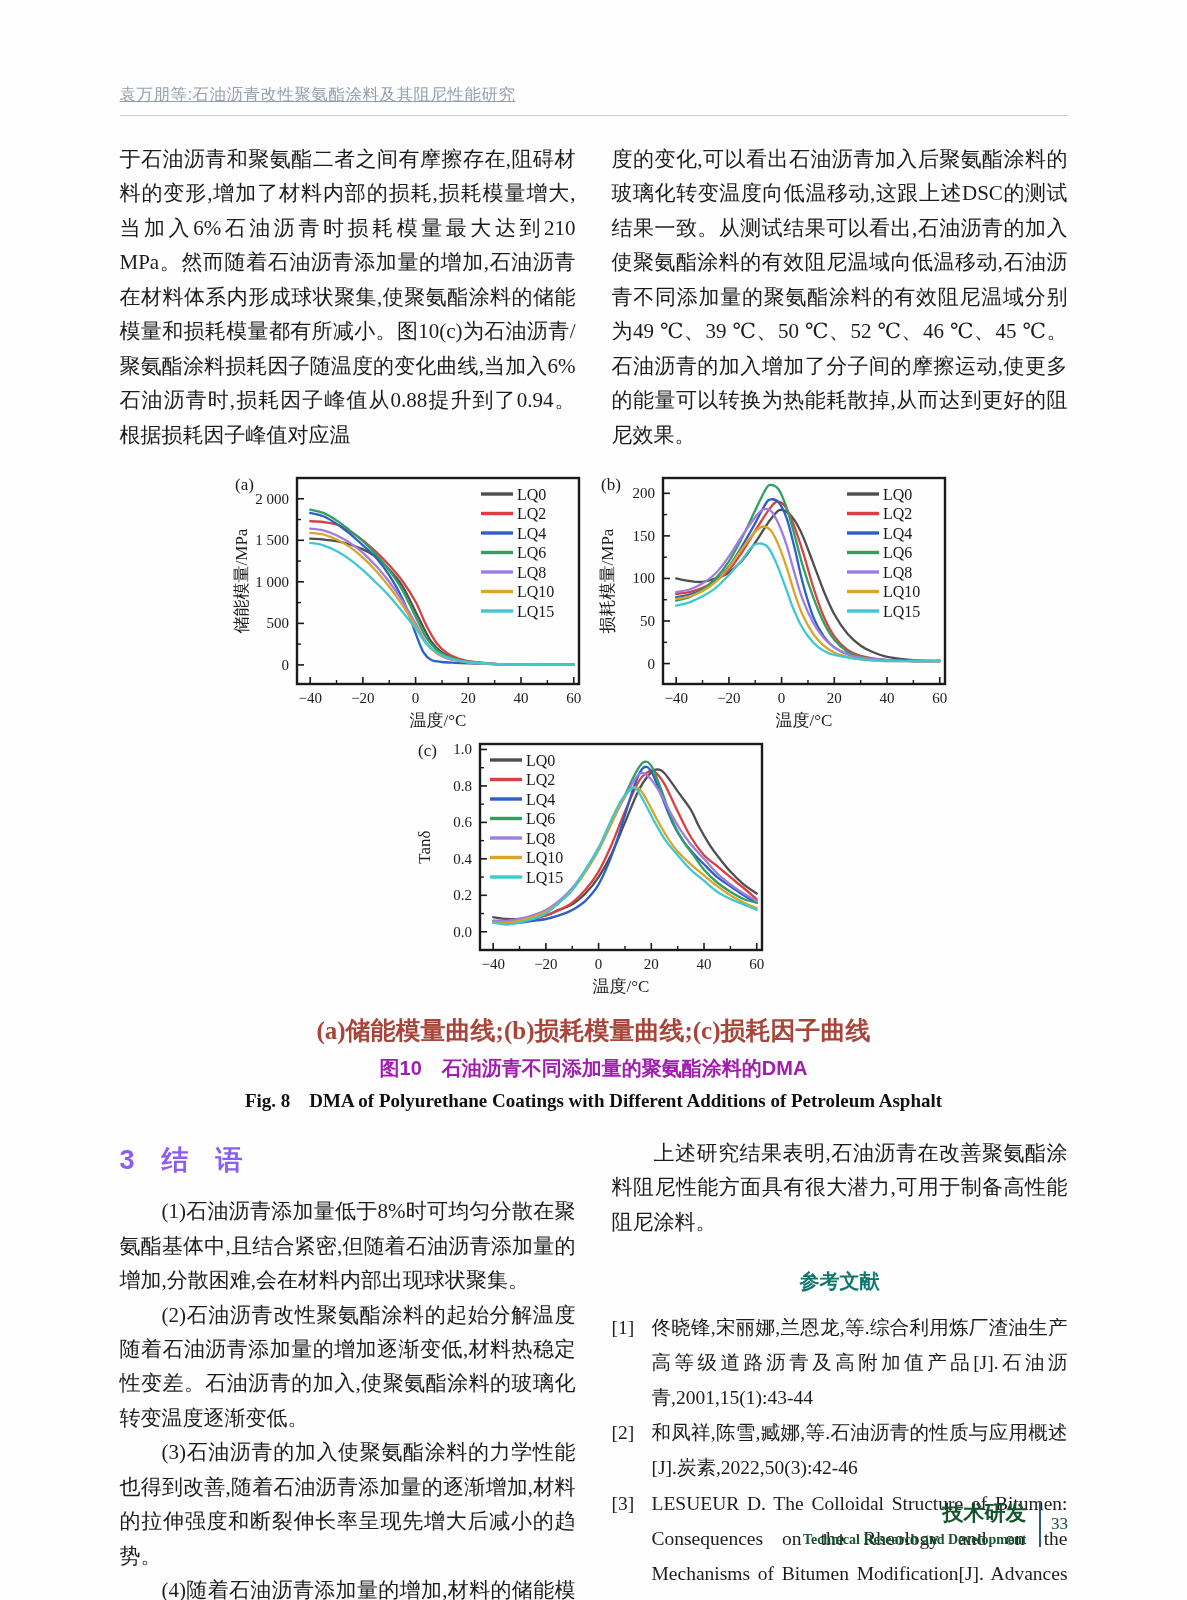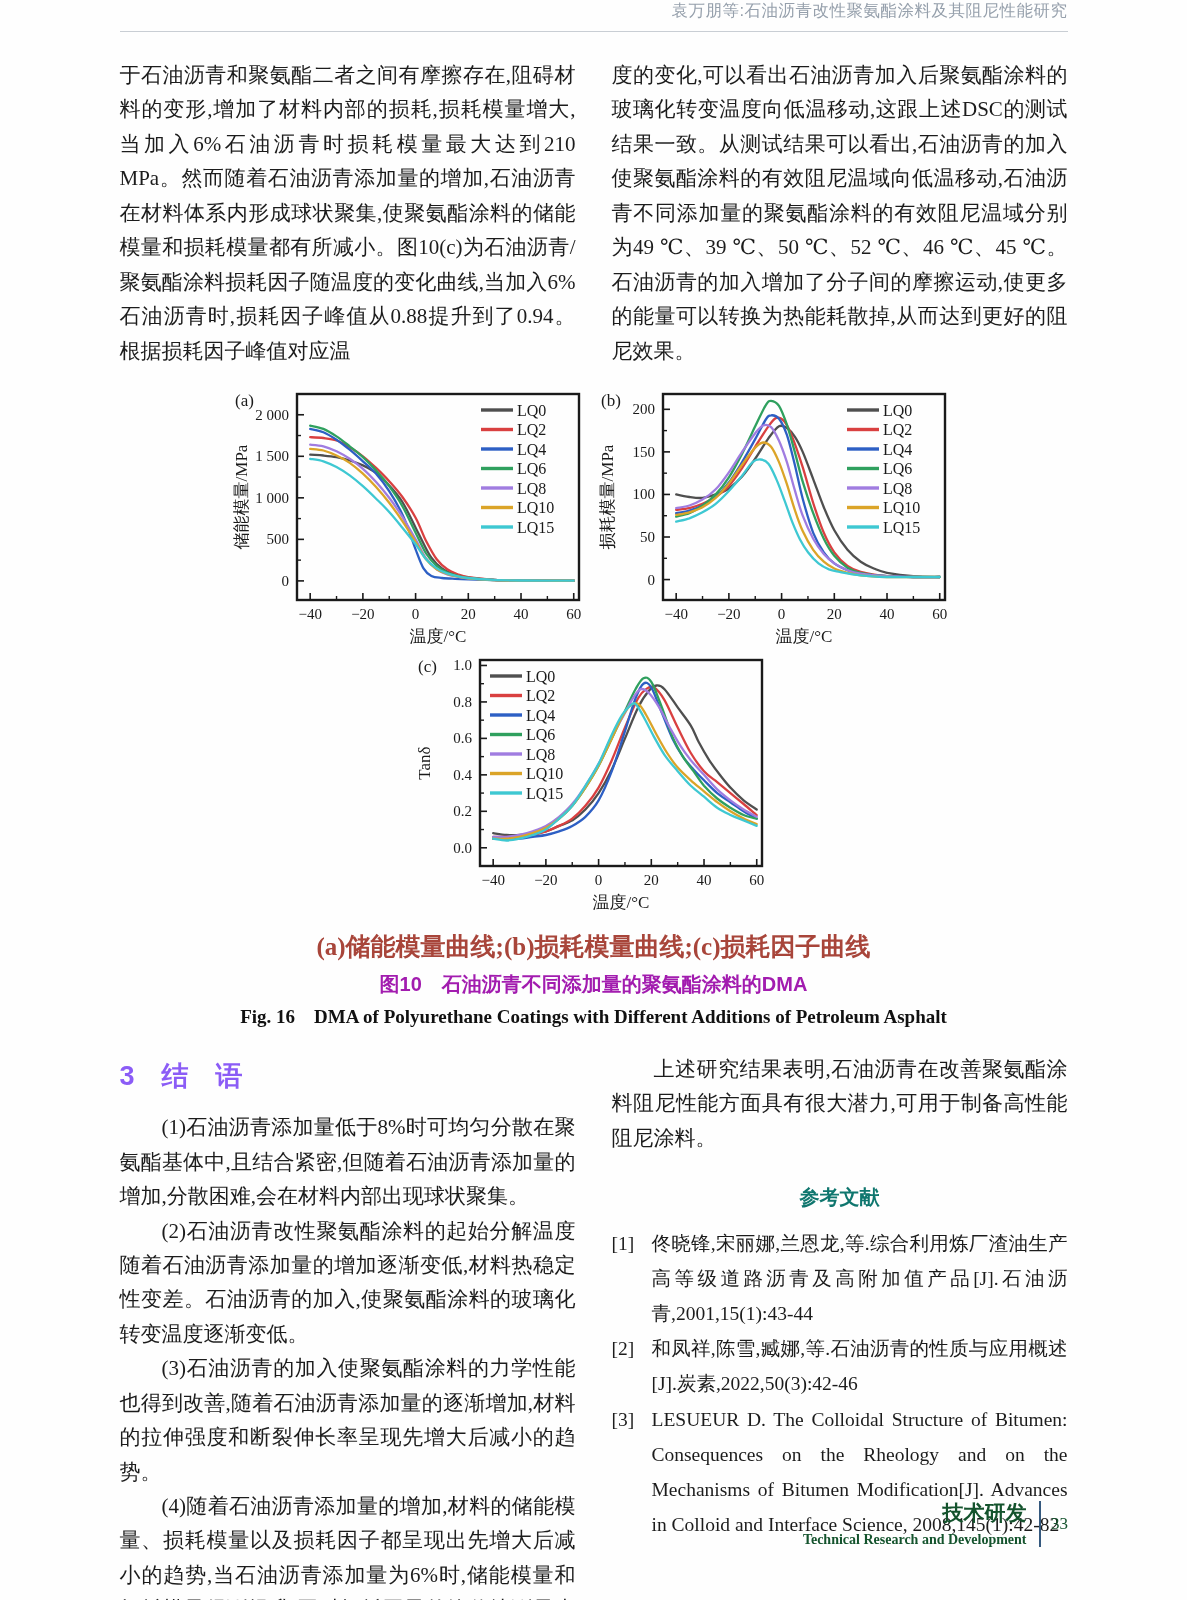--- a/index.html
+++ b/index.html
@@ -2,22 +2,22 @@
 <html lang="zh"><head>
 <meta charset="utf-8">
 <style>
   html,body{margin:0;padding:0;background:#e8e8e8;}
   .page{
     width:1187px;height:1600px;background:#fefefe;margin:0 auto;position:relative;
     font-family:"Liberation Serif","DejaVu Serif",serif;color:#1c1c1c;overflow:hidden;
   }
   .content{width:948px;margin:0 auto;}
   
-  .running-head{text-align:right;font-size:16.5px;color:#96a0ac;
-    font-family:"Liberation Sans","DejaVu Sans",sans-serif;letter-spacing:.5px;}
+  .running-head{padding-top:84px;font-size:16.5px;color:#96a0ac;
+    font-family:"Liberation Sans","DejaVu Sans",sans-serif;letter-spacing:.5px;text-decoration:underline;}
   .head-rule{border:none;border-top:1.5px solid #c9ced4;margin:9px 0 0 0;}
   
   .two-col{display:flex;gap:36px;margin-top:26px;}
   .col{width:460px;font-size:21px;line-height:1.64;text-align:justify;}
   .col p{margin:0;}
   .col p.indent{text-indent:2em;}
   
   .figure-block{margin-top:14px;}
   .charts-row{display:flex;justify-content:center;gap:6px;}
   .chart{width:360px;height:266px;}
@@ -245,21 +245,21 @@
               <text x="112" y="111.5" class="legend">LQ8</text>
               <line x1="76" y1="125.5" x2="108" y2="125.5" stroke="#dba428" stroke-width="3.4"></line>
               <text x="112" y="131" class="legend">LQ10</text>
               <line x1="76" y1="145" x2="108" y2="145" stroke="#3ec8d2" stroke-width="3.4"></line>
               <text x="112" y="150.5" class="legend">LQ15</text>
             </svg></div>
       </div>
       <figcaption>
         <div class="caption-sub">(a)储能模量曲线;(b)损耗模量曲线;(c)损耗因子曲线</div>
         <div class="caption-cn">图10　石油沥青不同添加量的聚氨酯涂料的DMA</div>
-        <div class="caption-en">Fig. 16　DMA of Polyurethane Coatings with Different Additions of Petroleum Asphalt</div>
+        <div class="caption-en">Fig. 8　DMA of Polyurethane Coatings with Different Additions of Petroleum Asphalt</div>
       </figcaption>
     </figure>
 
     <section class="two-col section">
       <div class="col">
         <h2 class="sec-heading">3　结　语</h2>
         <p class="indent">(1)石油沥青添加量低于8%时可均匀分散在聚氨酯基体中,且结合紧密,但随着石油沥青添加量的增加,分散困难,会在材料内部出现球状聚集。</p>
         <p class="indent">(2)石油沥青改性聚氨酯涂料的起始分解温度随着石油沥青添加量的增加逐渐变低,材料热稳定性变差。石油沥青的加入,使聚氨酯涂料的玻璃化转变温度逐渐变低。</p>
         <p class="indent">(3)石油沥青的加入使聚氨酯涂料的力学性能也得到改善,随着石油沥青添加量的逐渐增加,材料的拉伸强度和断裂伸长率呈现先增大后减小的趋势。</p>
         <p class="indent">(4)随着石油沥青添加量的增加,材料的储能模量、损耗模量以及损耗因子都呈现出先增大后减小的趋势,当石油沥青添加量为6%时,储能模量和损耗模量得到提升,同时损耗因子的峰值达到最大为0.94。</p>

